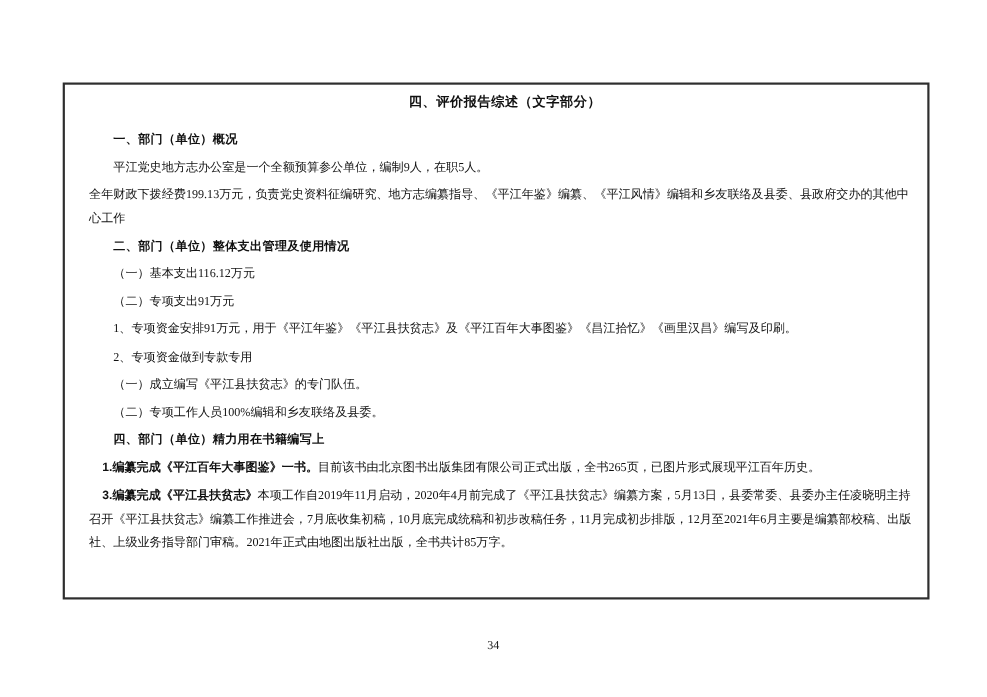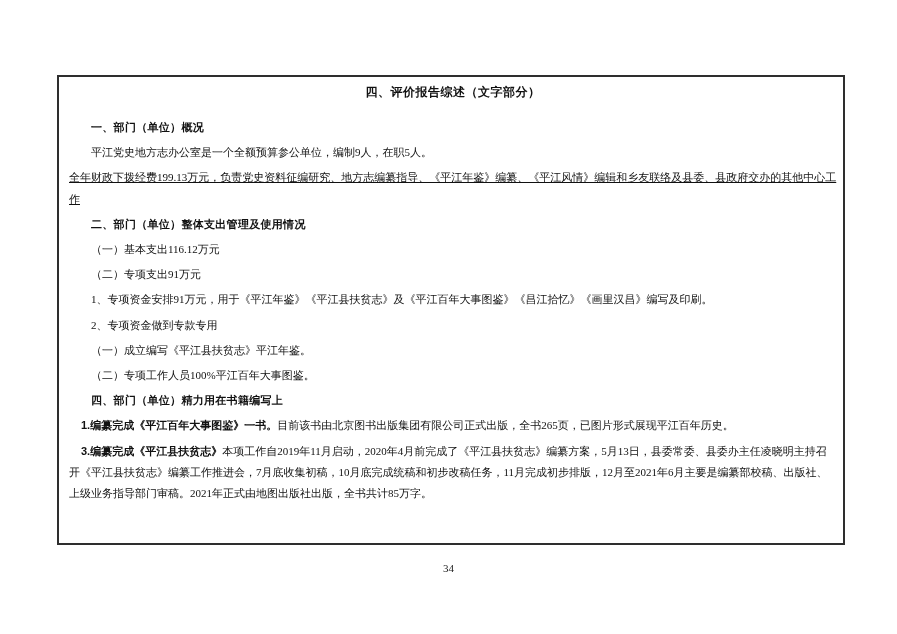--- a/index.html
+++ b/index.html
@@ -23,21 +23,21 @@
   }
   .content-box {
     position: absolute;
     left: 57px;
     top: 75px;
     width: 788px;
     height: 470px;
     border: 2px solid #2e2e2e;
     box-sizing: border-box;
     background: #ffffff;
-    padding: 5px 2px 0 6px;
+    padding: 5px 2px 0 18px;
     overflow: hidden;
   }
   .doc-title {
     text-align: center;
     font-family: "Liberation Sans", "DejaVu Sans", sans-serif;
     font-weight: 700;
     font-size: 12px;
     line-height: 16px;
     margin: 2px 0 17px 0;
     letter-spacing: 0.5px;
@@ -48,29 +48,29 @@
     margin: 4px;
     white-space: normal;
   }
   .heading {
     font-family: "Liberation Sans", "DejaVu Sans", sans-serif;
     font-weight: 700;
     letter-spacing: 0.3px;
   }
   .indent2 { text-indent: 22px; }
   .indent1 { text-indent: 12px; }
-  .noindent { text-indent: 0; text-decoration: underline; }
+  .noindent { text-indent: 0; }
   .bold-lead {
     font-family: "Liberation Sans", "DejaVu Sans", sans-serif;
     font-weight: 700;
   }
   .footer-pageno {
     position: absolute;
     left: 0;
-    top: 562px;
+    top: 581px;
     width: 897px;
     text-align: center;
     font-size: 11px;
     color: #222222;
   }
 </style>
 </head>
 <body>
 
 <div class="page">
@@ -82,22 +82,22 @@
     <p class="line heading indent2">一、部门（单位）概况</p>
     <p class="line indent2">平江党史地方志办公室是一个全额预算参公单位，编制9人，在职5人。</p>
     <p class="line noindent">全年财政下拨经费199.13万元，负责党史资料征编研究、地方志编纂指导、《平江年鉴》编纂、《平江风情》编辑和乡友联络及县委、县政府交办的其他中心工作</p>
 
     <p class="line heading indent2">二、部门（单位）整体支出管理及使用情况</p>
     <p class="line indent2">（一）基本支出116.12万元</p>
     <p class="line indent2">（二）专项支出91万元</p>
     <p class="line indent2">1、专项资金安排91万元，用于《平江年鉴》《平江县扶贫志》及《平江百年大事图鉴》《昌江拾忆》《画里汉昌》编写及印刷。</p>
     <p class="line indent2">2、专项资金做到专款专用</p>
 
-    <p class="line indent2">（一）成立编写《平江县扶贫志》平江年鉴。</p>
-    <p class="line indent2">（二）专项工作人员100%平江百年大事图鉴。</p>
+    <p class="line indent2">（一）成立编写《平江县扶贫志》的专门队伍。</p>
+    <p class="line indent2">（二）专项工作人员100%编辑和乡友联络及县委。</p>
 
     <p class="line heading indent2">四、部门（单位）精力用在书籍编写上</p>
     <p class="line indent1"><span class="bold-lead">1.编纂完成《平江百年大事图鉴》一书。</span><span>目前该书由北京图书出版集团有限公司正式出版，全书265页，已图片形式展现平江百年历史。</span></p>
     <p class="line indent1"><span class="bold-lead">3.编纂完成《平江县扶贫志》</span><span>本项工作自2019年11月启动，2020年4月前完成了《平江县扶贫志》编纂方案，5月13日，县委常委、县委办主任凌晓明主持召开《平江县扶贫志》编纂工作推进会，7月底收集初稿，10月底完成统稿和初步改稿任务，11月完成初步排版，12月至2021年6月主要是编纂部校稿、出版社、上级业务指导部门审稿。2021年正式由地图出版社出版，全书共计85万字。</span></p>
 
   </div>
 
   <div class="footer-pageno">34</div>
 
 </div>

